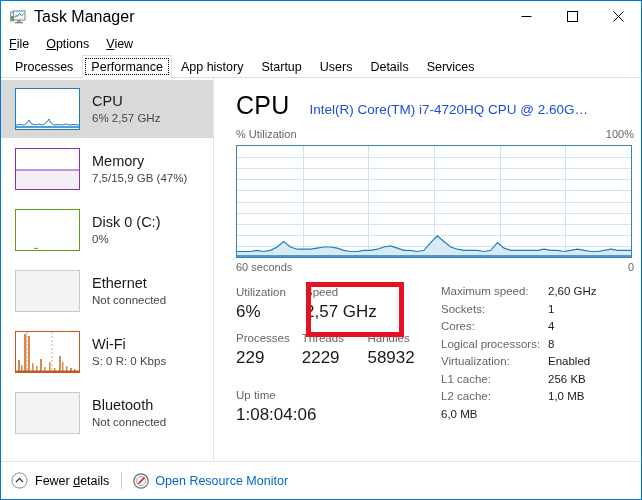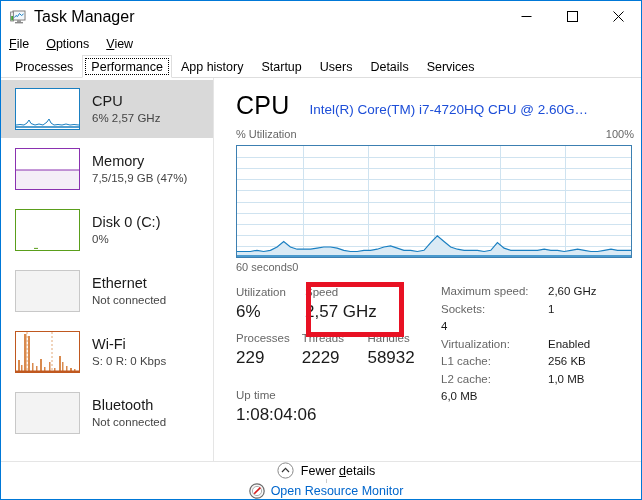--- a/index.html
+++ b/index.html
@@ -222,20 +222,21 @@
     border: 1px solid #3c7fb1;
     background: #ffffff;
     overflow: hidden;
   }
   .graph-box svg { display: block; }
   .graph-foot {
     position: absolute;
     left: 21px; top: 183px;
     width: 398px;
     display: flex;
+    justify-content: space-between;
     font-size: 11px;
     color: #666666;
   }
 
   
   .stats {
     position: absolute;
     left: 21px; top: 207px;
     width: 200px;
   }
@@ -298,21 +299,20 @@
     position: absolute;
     left: 0; top: 460px;
     width: 640px;
     height: 38px;
     border-top: 1px solid #e5e5e5;
     box-sizing: border-box;
     display: flex;
     align-items: center;
     padding-left: 10px;
     background: #ffffff;
-    flex-direction: column;
   }
   .fewer {
     display: flex;
     align-items: center;
     font-size: 12.5px;
     color: #000000;
   }
   .chev-circle {
     width: 17px; height: 17px;
     margin-right: 7px;
@@ -557,21 +557,26 @@
       <div class="specs">
         <div class="spec-row">
           <div class="spec-key">Maximum speed:</div>
           <div class="spec-val">2,60 GHz</div>
         </div>
         <div class="spec-row">
           <div class="spec-key">Sockets:</div>
           <div class="spec-val">1</div>
         </div>
         <div class="spec-row">
+          <div class="spec-key">Cores:</div>
           <div class="spec-val">4</div>
+        </div>
+        <div class="spec-row">
+          <div class="spec-key">Logical processors:</div>
+          <div class="spec-val">8</div>
         </div>
         <div class="spec-row">
           <div class="spec-key">Virtualization:</div>
           <div class="spec-val">Enabled</div>
         </div>
         <div class="spec-row">
           <div class="spec-key">L1 cache:</div>
           <div class="spec-val">256 KB</div>
         </div>
         <div class="spec-row">

